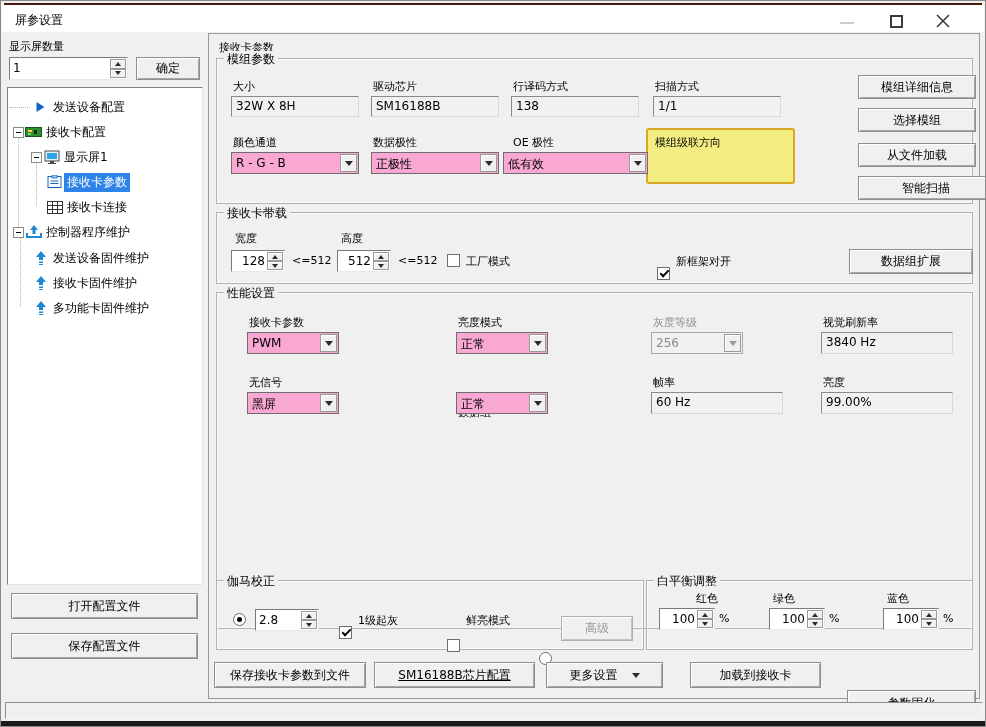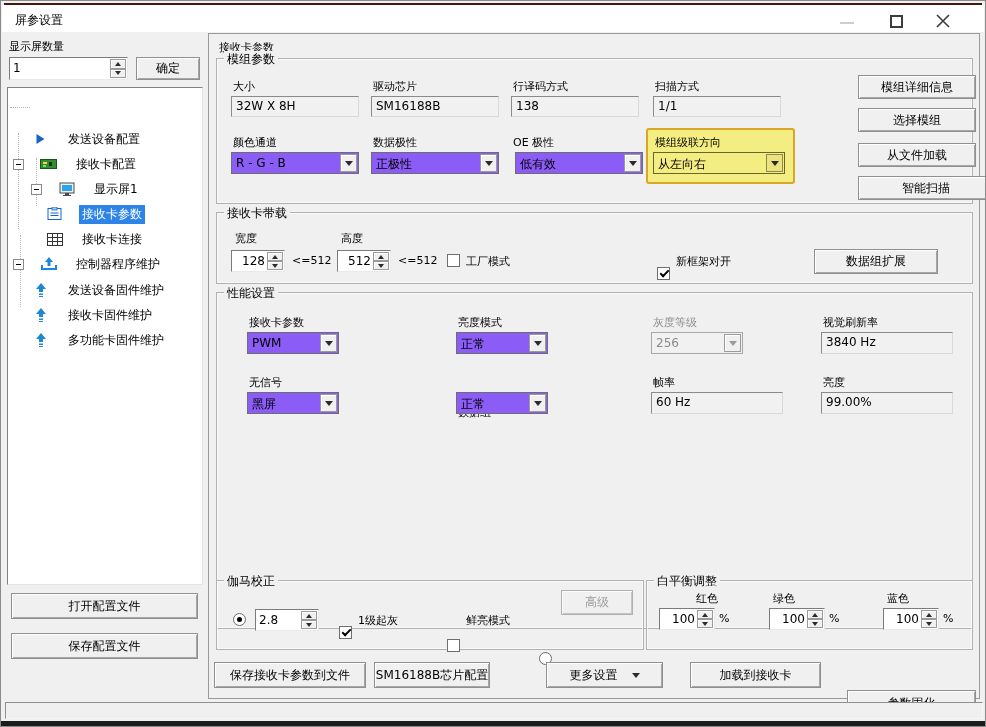--- a/index.html
+++ b/index.html
@@ -26,21 +26,21 @@
   
   .btn { background:#f0f0f0; border:1px solid #8f8f8f;
          box-shadow: inset 1px 1px 0 #ffffff, inset -1px -1px 0 #a6a6a6;
          display:flex; align-items:center; justify-content:center;
          font-size:12px; cursor:default; white-space:nowrap; }
   .btn-dis { color:#9c9c9c; box-shadow: inset 1px 1px 0 #fbfbfb, inset -1px -1px 0 #c4c4c4; border-color:#b0b0b0; }
   .ro-field { background:#f1f1f1; border:1px solid; border-color:#8a8a8a #d9d9d9 #d9d9d9 #8a8a8a;
               padding:2px 4px; font-size:12px; white-space:nowrap; overflow:hidden; }
 
   
-  .combo { background:#8b5cf6; border:1px solid #6e6e6e; }
+  .combo { background:#f9a8d4; border:1px solid #6e6e6e; }
   .combo .cval { position:absolute; left:4px; top:3px; font-size:12px; white-space:nowrap; }
   .combo .cbtn { position:absolute; right:1px; top:1px; bottom:1px; width:17px; background:#f0f0f0;
                  border:1px solid #9a9a9a; box-shadow: inset 1px 1px 0 #fff;
                  display:flex; align-items:center; justify-content:center; }
   .combo-dis { background:#f1f1f1; border-color:#a8a8a8; }
   .combo-dis .cval { color:#8a8a8a; }
   .combo-hl { background:#f4ee82; border-color:#67672c; }
   .combo-hl .cbtn { background:#ece27f; border-color:#8b8b4a; box-shadow:none; }
 
   .tri-down { width:0; height:0; border-left:4px solid transparent; border-right:4px solid transparent; border-top:5px solid #2b2b2b; }
@@ -67,21 +67,21 @@
   
   .group { border:1px solid #b2b2b2; box-shadow: inset 0 0 0 1px rgba(255,255,255,.6); }
   .legend { position:absolute; top:-8px; left:7px; background:#f0f0f0; padding:0 3px; font-size:12px; white-space:nowrap; }
 
   
   .hl-box { background:#f4ee82; border:2px solid #d9a726; border-radius:3px; }
 
   
   .treepanel { left:6px; top:86px; width:196px; height:498px; background:#fff;
                border:1px solid; border-color:#828282 #e3e3e3 #e3e3e3 #828282; overflow:hidden; }
-  .trow { position:absolute; height:22px; display:flex; align-items:center; gap:16px; white-space:nowrap;margin-top:32px; }
+  .trow { position:absolute; height:22px; display:flex; align-items:center; gap:1px; white-space:nowrap; }
   .texp { width:11px; height:11px; background:#fff; border:1px solid #8a8a8a; position:relative; flex:none; }
   .texp::after { content:""; position:absolute; left:2px; top:4px; width:5px; height:1px; background:#000; }
   .ticon { width:17px; height:16px; flex:none; display:flex; align-items:center; justify-content:center; }
   .tlabel { font-size:12px; padding:1px 3px; }
   .tlabel.sel { background:#2e83e8; color:#fff; }
   .dotv { position:absolute; width:0; border-left:1px dotted #b5b5b5; }
   .doth { position:absolute; height:0; border-top:1px dotted #b5b5b5; }
 
   .mainpanel { left:207px; top:32px; width:772px; height:666px; background:#f0f0f0; border:1px solid #999; }
   .statusbar { left:4px; top:701px; width:978px; height:17px; background:#f0f0f0;
@@ -254,33 +254,27 @@
           </span>
       </div>
       <div class="abs lbl" style="left:156px; top:76px;">数据极性</div>
       <div class="abs combo" style="left:154px; top:93px; width:128px; height:22px;">
         <span class="cval">正极性</span>
         <span class="cbtn">
             <i class="tri-down"></i>
           </span>
       </div>
       <div class="abs lbl" style="left:296px; top:76px;">OE 极性</div>
-      <div class="abs combo" style="left:298px; top:93px; width:128px; height:22px;">
+      <div class="abs combo" style="left:286px; top:93px; width:145px; height:22px;">
         <span class="cval">低有效</span>
         <span class="cbtn">
             <i class="tri-down"></i>
           </span>
       </div>
       <div class="abs lbl" style="left:438px; top:76px;">模组级联方向</div>
-      <div class="abs combo combo-hl" style="left:436px; top:93px; width:132px; height:22px;">
-        <span class="cval">从左向右</span>
-        <span class="cbtn">
-            <i class="tri-down"></i>
-          </span>
-      </div>
 
       <div class="abs btn" style="left:641px; top:16px; width:118px; height:24px;">模组详细信息</div>
       <div class="abs btn" style="left:641px; top:49px; width:118px; height:24px;">选择模组</div>
       <div class="abs btn" style="left:641px; top:84px; width:118px; height:24px;">从文件加载</div>
       <div class="abs btn" style="left:641px; top:117px; width:136px; height:24px;">智能扫描</div>
     </div>
 
     <div class="abs group" style="left:7px; top:178px; width:757px; height:72px;">
       <span class="legend">接收卡带载</span>
 
@@ -311,21 +305,21 @@
           </span>
       </div>
       <div class="abs lbl" style="left:181px; top:41px;">&lt;=512</div>
 
       <div class="abs cb" style="left:230px; top:41px;"></div>
       <div class="abs lbl" style="left:249px; top:41px;">工厂模式</div>
 
       <div class="abs cb checked" style="left:440px; top:41px;"></div>
       <div class="abs lbl" style="left:459px; top:41px;">新框架对开</div>
 
-      <div class="abs btn" style="left:597px; top:36px; width:124px; height:25px;">数据组扩展</div>
+      <div class="abs btn" style="left:632px; top:36px; width:124px; height:25px;">数据组扩展</div>
     </div>
 
     <div class="abs group" style="left:7px; top:258px; width:757px; height:337px;">
       <span class="legend">性能设置</span>
 
       <div class="abs lbl" style="left:32px; top:22px;">接收卡参数</div>
       <div class="abs combo" style="left:30px; top:39px; width:92px; height:22px;">
         <span class="cval">PWM</span>
         <span class="cbtn">
             <i class="tri-down"></i>
@@ -380,21 +374,21 @@
             <span class="sbtn">
               <i class="tri-down"></i>
             </span>
           </span>
       </div>
       <div class="abs cb checked" style="left:122px; top:32px;"></div>
       <div class="abs lbl" style="left:141px; top:32px;">1级起灰</div>
       <div class="abs cb" style="left:230px; top:32px;"></div>
       <div class="abs lbl" style="left:249px; top:32px;">鲜亮模式</div>
       <div class="abs radio" style="left:322px; top:32px;"></div>
-      <div class="abs btn btn-dis" style="left:344px; top:9px; width:72px; height:25px;">高级</div>
+      <div class="abs btn btn-dis" style="left:344px; top:35px; width:72px; height:25px;">高级</div>
     </div>
 
     <div class="abs group" style="left:437px; top:546px; width:327px; height:70px;">
       <span class="legend">白平衡调整</span>
 
       <div class="abs lbl" style="left:32px; top:10px;margin-left:17px;">红色</div>
       <div class="abs spin" style="left:12px; top:27px; width:56px; height:22px;">
         <span class="sval r">100</span>
         <span class="sbtns">
             <span class="sbtn">
@@ -430,21 +424,21 @@
             </span>
             <span class="sbtn">
               <i class="tri-down"></i>
             </span>
           </span>
       </div>
       <div class="abs lbl" style="left:296px; top:31px;">%</div>
     </div>
 
     <div class="abs btn" style="left:5px; top:628px; width:152px; height:26px;">保存接收卡参数到文件</div>
-    <div class="abs btn" style="left:165px; top:628px; width:116px; height:26px;">SM16188B芯片配置</div>
+    <div class="abs btn" style="left:165px; top:628px; width:161px; height:26px;text-decoration:underline;">SM16188B芯片配置</div>
     <div class="abs btn" style="left:337px; top:628px; width:117px; height:26px;">
       <span>更多设置</span>
       <span class="gap12"></span>
       <i class="tri-down"></i>
     </div>
     <div class="abs btn" style="left:481px; top:628px; width:131px; height:26px;">加载到接收卡</div>
     <div class="abs btn" style="left:638px; top:628px; width:129px; height:26px;margin-top:28px;">参数固化</div>
   </div>
 
   <div class="abs statusbar"></div>

